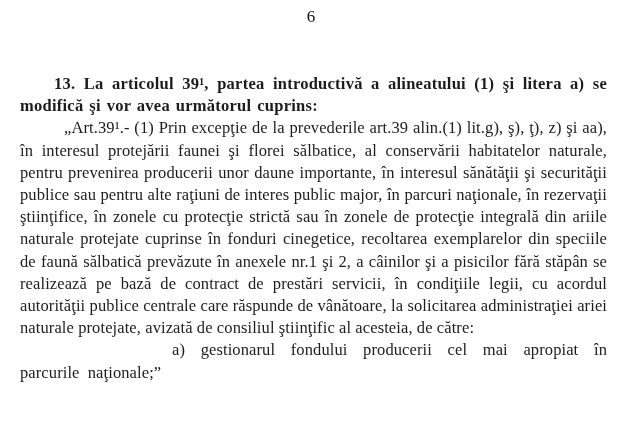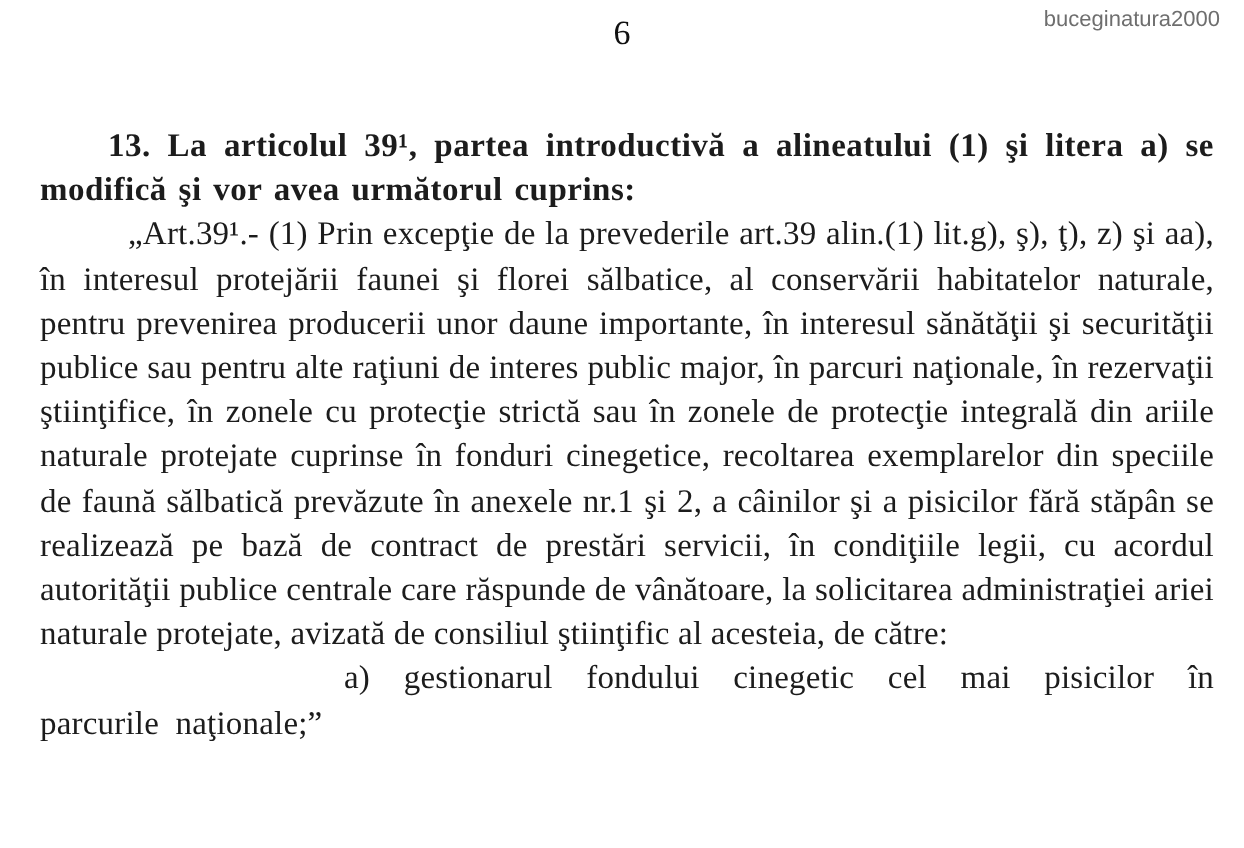--- a/index.html
+++ b/index.html
@@ -33,21 +33,21 @@
     right: 12px;
     text-align: right;
     font-family: "Liberation Sans", sans-serif;
     font-size: 11px;
     line-height: 13px;
     color: #6e6e6e;
   }
   
   .doc-body {
     position: absolute;
-    top: 62px;
+    top: 73px;
     left: 20px;
     width: 587px;
     text-align: justify;
     font-size: 16.5px;
     line-height: 22.2px;
     letter-spacing: 0.1px;
   }
   .doc-body p {
     margin: 0;
     padding: 0;
@@ -67,22 +67,21 @@
   }
 </style>
 </head>
 <body>
 
 <div class="page">
 
   <div class="page-number">6</div>
 
   <div class="watermark">
-    <div>buceginatura2000</div>
   </div>
 
   <div class="doc-body">
     <p class="para-heading">13. La articolul 39¹, partea introductivă a alineatului (1) şi litera a) se modifică şi vor avea următorul cuprins:</p>
     <p class="para-article">„Art.39¹.- (1) Prin excepţie de la prevederile art.39 alin.(1) lit.g), ş), ţ), z) şi aa), în interesul protejării faunei şi florei sălbatice, al conservării habitatelor naturale, pentru prevenirea producerii unor daune importante, în interesul sănătăţii şi securităţii publice sau pentru alte raţiuni de interes public major, în parcuri naţionale, în rezervaţii ştiinţifice, în zonele cu protecţie strictă sau în zonele de protecţie integrală din ariile naturale protejate cuprinse în fonduri cinegetice, recoltarea exemplarelor din speciile de faună sălbatică prevăzute în anexele nr.1 şi 2, a câinilor şi a pisicilor fără stăpân se realizează pe bază de contract de prestări servicii, în condiţiile legii, cu acordul autorităţii publice centrale care răspunde de vânătoare, la solicitarea administraţiei ariei naturale protejate, avizată de consiliul ştiinţific al acesteia, de către:</p>
-    <p class="para-item">a) gestionarul fondului cinegetic cel mai pisicilor în parcurile naţionale;”</p>
+    <p class="para-item">a) gestionarul fondului producerii cel mai apropiat în parcurile naţionale;”</p>
   </div>
 
 </div>
 
 </body></html>

